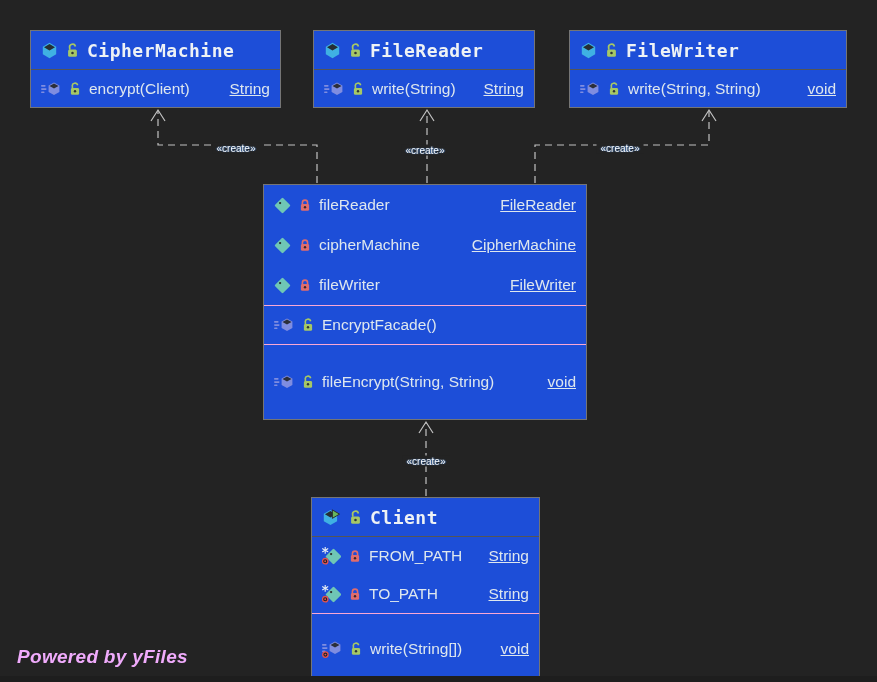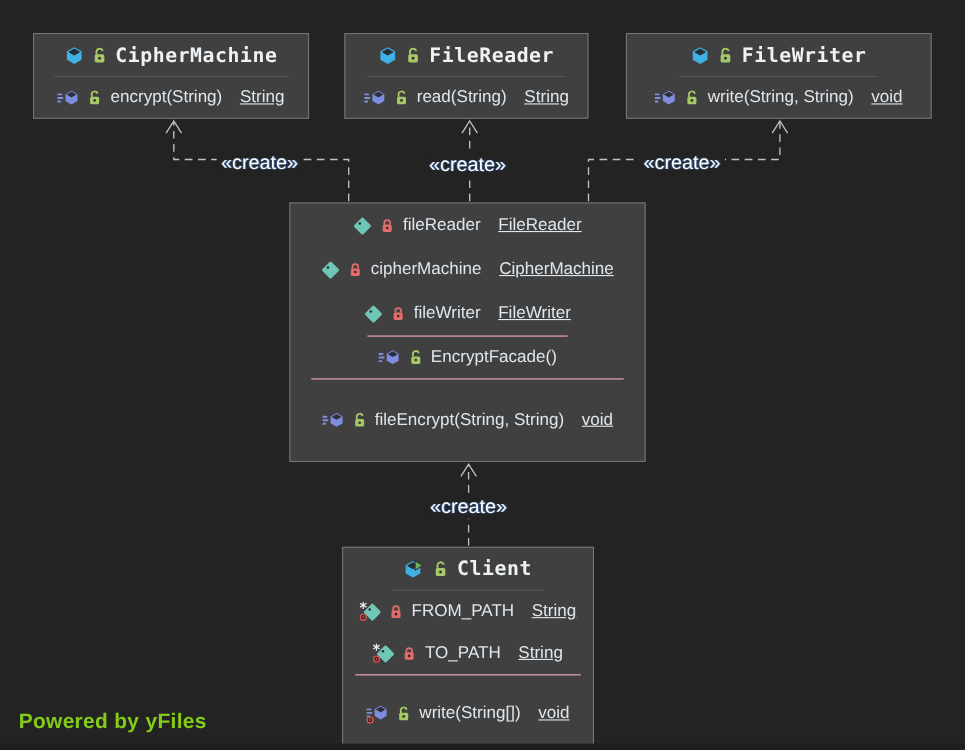--- a/index.html
+++ b/index.html
@@ -2,47 +2,47 @@
 <html><head>
 <meta charset="utf-8">
 <style>
   html,body{margin:0;padding:0;}
   body{
     width:877px;height:682px;position:relative;overflow:hidden;
     background:#232323;
     font-family:"Liberation Sans",sans-serif;
   }
   .node{
-    position:absolute;background:#404040;border:1px solid #757575;
-    box-sizing:border-box;display:flex;flex-direction:column;align-items:center;
+    position:absolute;background:#1d4ed8;border:1px solid #757575;
+    box-sizing:border-box;display:flex;flex-direction:column;
   }
   .hdr{
     display:flex;align-items:center;gap:8px;padding:0 10px;
     height:38px;flex:none;border-bottom:1px solid #555;
     font-family:"DejaVu Sans Mono",monospace;font-weight:bold;
     font-size:18px;letter-spacing:.5px;color:#eef2f5;white-space:nowrap;
   }
   .row{
     display:flex;align-items:center;gap:8px;padding:0 10px;
     flex:none;font-size:15.5px;color:#dee7ee;white-space:nowrap;
   }
   .row.h40{height:40px}.row.h38{height:38px}
   .row.fill{flex:1}
   .sep-top{border-top:1px solid #f9a8d4;}
   .m-type{margin-left:auto;padding-left:8px;text-decoration:underline;}
   .ic{display:inline-flex;flex:none;align-items:center;}
   .edge-label{
     position:absolute;transform:translate(-50%,-50%);
-    background:#232323;padding:0 4px;color:#fbfdff;font-size:18px;
+    background:#232323;padding:0 4px;color:#fbfdff;font-size:10px;
     text-shadow:1px 0 1px rgba(90,160,255,.55),-1px 0 1px rgba(90,160,255,.35);
     white-space:nowrap;
   }
   .watermark{
-    position:absolute;left:17px;top:646px;color:#84cc16;
-    font-size:19px;font-weight:600;letter-spacing:.3px;
+    position:absolute;left:17px;top:646px;color:#f0abfc;
+    font-size:19px;font-weight:600;letter-spacing:.3px;font-style:italic;
   }
   svg.edges{position:absolute;left:0;top:0;pointer-events:none;}
   .bottom-strip{position:absolute;left:0;bottom:0;width:877px;height:6px;background:#1e1e1e;}
 </style>
 </head>
 <body>
 
 <svg width="0" height="0" style="position:absolute">
   <defs>
     <g id="i-class">
@@ -127,21 +127,21 @@
     <span class="ic">
       <svg width="20" height="16" viewBox="0 0 20 16">
           <use href="#i-method"></use>
         </svg>
       </span>
     <span class="ic">
       <svg width="12" height="14" viewBox="0 0 12 14">
           <use href="#i-lock-pub"></use>
         </svg>
       </span>
-    <span>encrypt(String)</span>
+    <span>encrypt(Client)</span>
     <span class="m-type">String</span>
   </div>
 </div>
 
 <div class="node" style="left:313px;top:30px;width:222px;height:78px">
   <div class="hdr">
     <span class="ic">
       <svg width="17" height="17" viewBox="0 0 16 16">
           <use href="#i-class"></use>
         </svg>
@@ -157,21 +157,21 @@
     <span class="ic">
       <svg width="20" height="16" viewBox="0 0 20 16">
           <use href="#i-method"></use>
         </svg>
       </span>
     <span class="ic">
       <svg width="12" height="14" viewBox="0 0 12 14">
           <use href="#i-lock-pub"></use>
         </svg>
       </span>
-    <span>read(String)</span>
+    <span>write(String)</span>
     <span class="m-type">String</span>
   </div>
 </div>
 
 <div class="node" style="left:569px;top:30px;width:278px;height:78px">
   <div class="hdr">
     <span class="ic">
       <svg width="17" height="17" viewBox="0 0 16 16">
           <use href="#i-class"></use>
         </svg>

